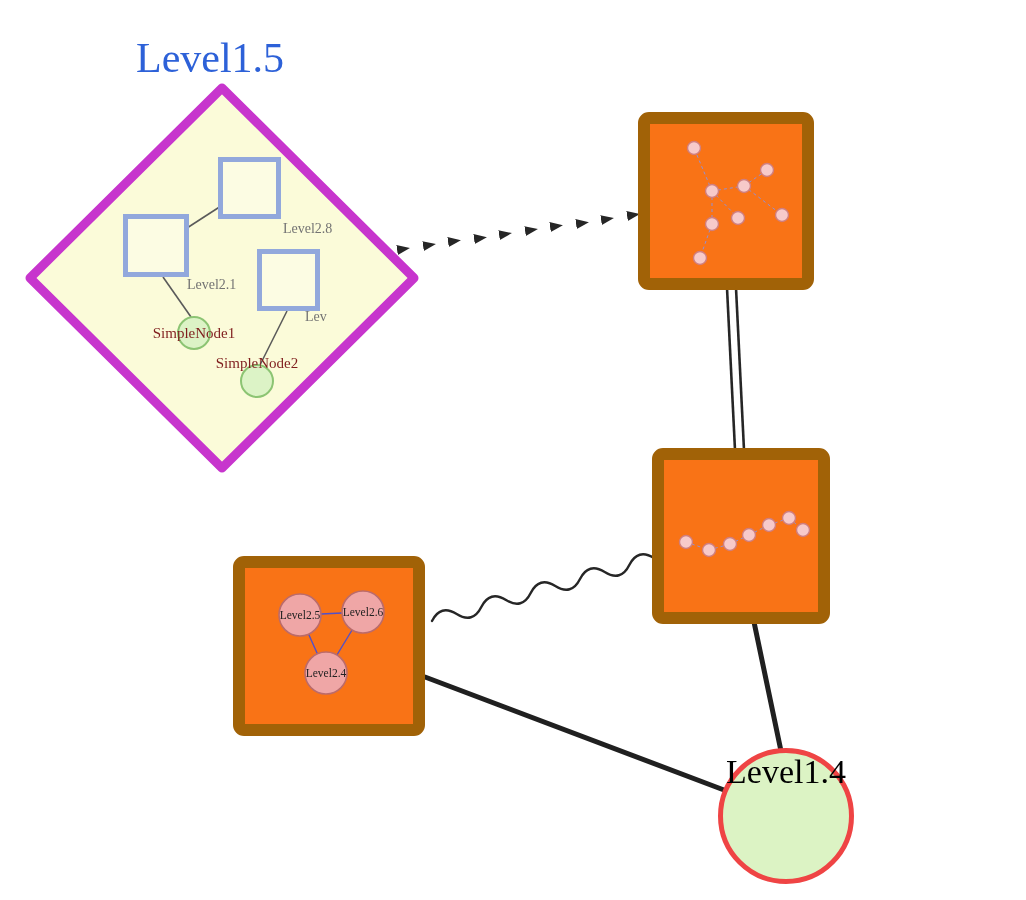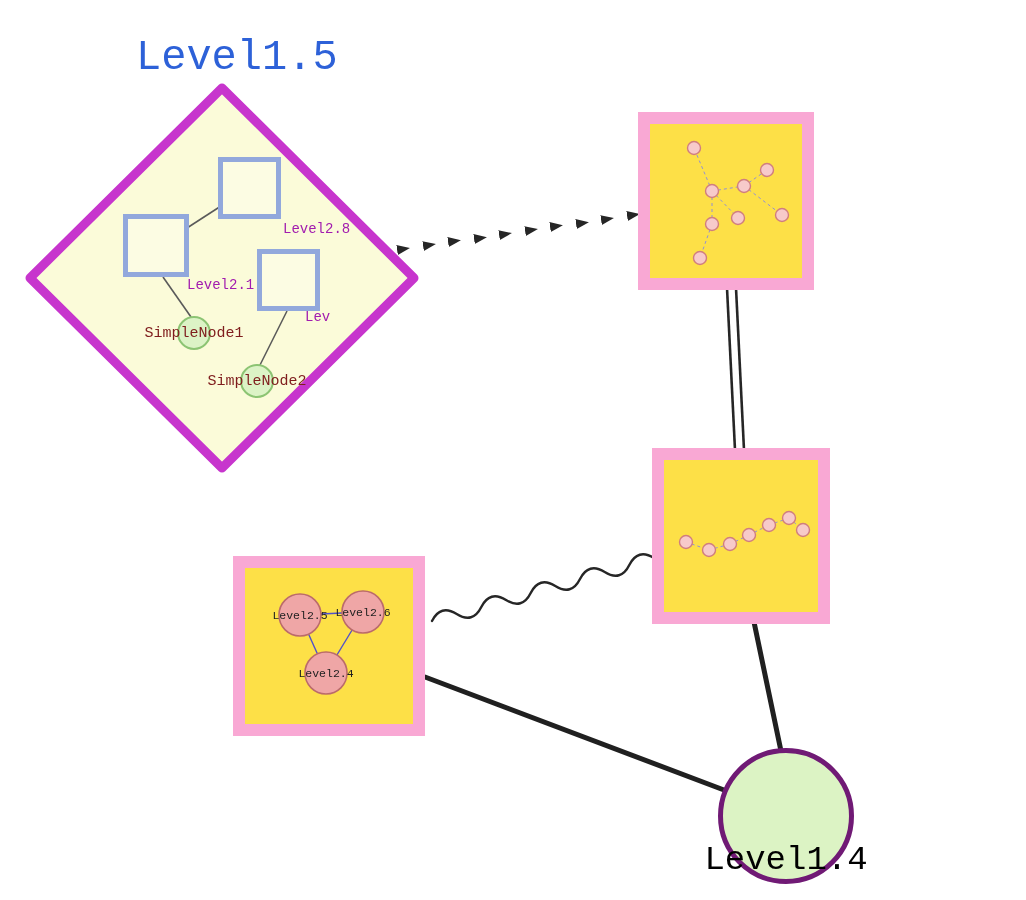--- a/index.html
+++ b/index.html
@@ -1,32 +1,32 @@
 <!DOCTYPE html>
 <html><head>
 <meta charset="utf-8">
 <style>
   *{box-sizing:border-box}
   body{margin:0;background:#ffffff}
   .canvas{position:relative;width:902px;height:900px;background:#fff;
-          font-family:Liberation Mono, monospace;overflow:hidden}
+          font-family:Liberation Serif, serif;overflow:hidden}
   svg.edges{position:absolute;left:0;top:0;z-index:1}
   .diamond{fill:#fbfbd9;stroke:#c735cd;stroke-width:9;stroke-linejoin:round}
   .big-label{position:absolute;z-index:4;color:#2d61d8;font-size:36px;white-space:nowrap}
   .inner-square{position:absolute;z-index:3;border:5px solid #92a8dc;background:#fcfce3}
-  .inner-label{position:absolute;z-index:3;color:#a21caf;font-size:14px;white-space:nowrap}
+  .inner-label{position:absolute;z-index:3;color:#737373;font-size:14px;white-space:nowrap}
   .simple-node{position:absolute;z-index:3;width:34px;height:34px;border-radius:50%;
                background:#dcf3c6;border:2px solid #8cc473}
   .simple-label{position:absolute;z-index:4;color:#7f1d1d;font-size:15px;white-space:nowrap;
                 transform:translateX(-50%)}
-  .group-box{position:absolute;z-index:2;border:12px solid #f9a8d4;background:#fde047;border-radius:0}
+  .group-box{position:absolute;z-index:2;border:12px solid #a16207;background:#f97316;border-radius:11px}
   .group-box svg{display:block;width:100%;height:100%}
   .big-circle{position:absolute;z-index:2;width:136px;height:136px;border-radius:50%;
-              background:#dcf3c4;border:5px solid #701a75;
-              display:flex;align-items:flex-end;justify-content:center}
+              background:#dcf3c4;border:5px solid #ef4444;
+              display:flex;align-items:flex-start;justify-content:center}
   .big-circle-label{color:#000;font-size:34px;white-space:nowrap}
 </style>
 </head>
 <body>
 
 <div class="canvas">
 
   <svg class="edges" width="1026" height="900">
     <defs>
       <marker id="arrowhead" markerWidth="15" markerHeight="12" refX="7" refY="5" orient="auto" markerUnits="userSpaceOnUse">
@@ -61,21 +61,21 @@
   <div class="inner-square" style="left:123px;top:214px;width:66px;height:63px"></div>
   <div class="inner-square" style="left:257px;top:249px;width:63px;height:62px"></div>
 
   <div class="inner-label" style="left:283px;top:221px">Level2.8</div>
   <div class="inner-label" style="left:187px;top:277px">Level2.1</div>
   <div class="inner-label" style="left:305px;top:309px">Lev</div>
 
   <div class="simple-node" style="left:177px;top:316px"></div>
   <div class="simple-node" style="left:240px;top:364px"></div>
   <div class="simple-label" style="left:194px;top:325px">SimpleNode1</div>
-  <div class="simple-label" style="left:257px;top:373px">SimpleNode2</div>
+  <div class="simple-label" style="left:257px;top:355px">SimpleNode2</div>
 
   <div class="group-box" style="left:638px;top:112px;width:176px;height:178px">
     <svg>
         <line x1="62" y1="67" x2="44" y2="24" stroke="#9090d8" stroke-width="1" stroke-dasharray="3 3"></line>
         <line x1="62" y1="67" x2="94" y2="62" stroke="#9090d8" stroke-width="1" stroke-dasharray="3 3"></line>
         <line x1="94" y1="62" x2="117" y2="46" stroke="#9090d8" stroke-width="1" stroke-dasharray="3 3"></line>
         <line x1="94" y1="62" x2="132" y2="91" stroke="#9090d8" stroke-width="1" stroke-dasharray="3 3"></line>
         <line x1="62" y1="67" x2="88" y2="94" stroke="#9090d8" stroke-width="1" stroke-dasharray="3 3"></line>
         <line x1="62" y1="67" x2="62" y2="100" stroke="#9090d8" stroke-width="1" stroke-dasharray="3 3"></line>
         <line x1="62" y1="100" x2="50" y2="134" stroke="#9090d8" stroke-width="1" stroke-dasharray="3 3"></line>

